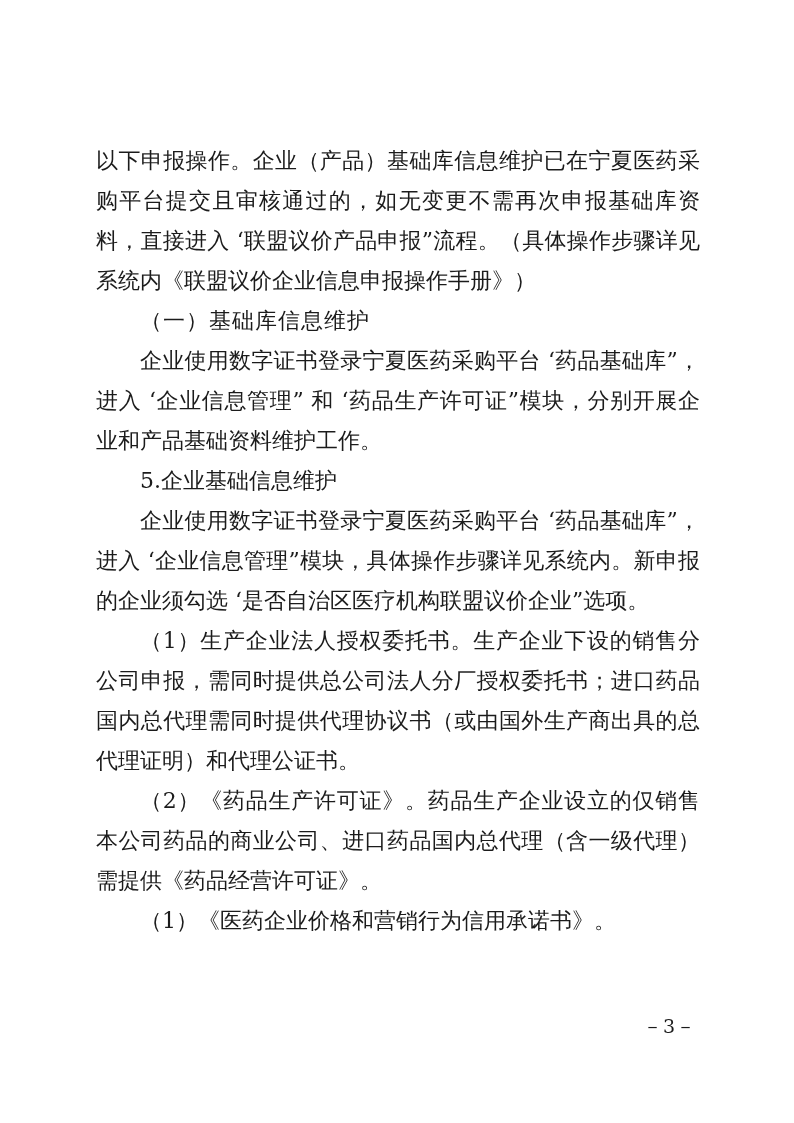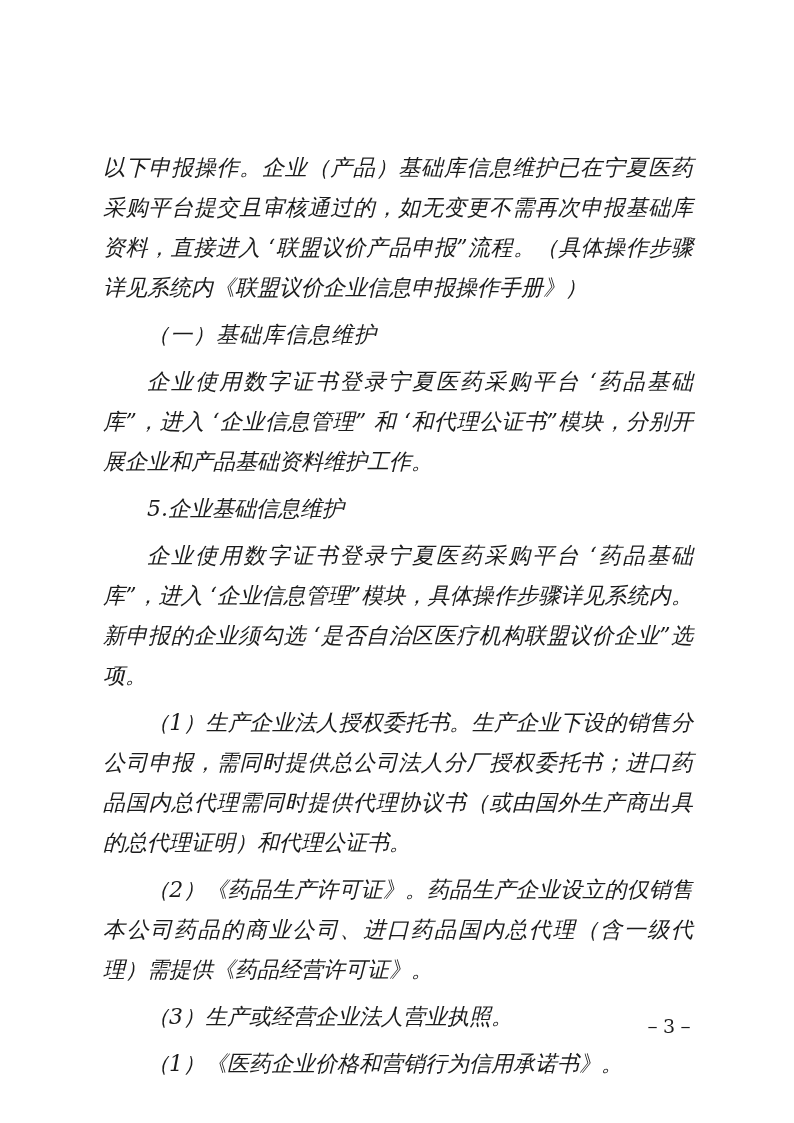--- a/index.html
+++ b/index.html
@@ -17,27 +17,26 @@
     font-family: "DejaVu Serif", "Liberation Serif", serif;
     color: #1b1b1b;
   }
   .content {
     position: absolute;
     left: 96px;
     top: 141px;
     width: 604px;
   }
   .para {
-    margin: 7px;
+    margin: 0;
     font-size: 22px;
     line-height: 40px;
     text-align: justify;
     text-indent: 2em;
     word-break: break-all;
-    font-style: italic;
   }
   .para.no-indent {
     text-indent: 0;
   }
   .para.kai-heading {
     
     letter-spacing: 1px;
   }
   .footer {
     position: absolute;
@@ -49,23 +48,22 @@
     letter-spacing: 1px;
   }
 </style>
 </head>
 <body>
 
 <div class="page">
   <div class="content">
     <p class="para no-indent">以下申报操作。企业（产品）基础库信息维护已在宁夏医药采购平台提交且审核通过的，如无变更不需再次申报基础库资料，直接进入 ‘联盟议价产品申报”流程。（具体操作步骤详见系统内《联盟议价企业信息申报操作手册》）</p>
     <p class="para kai-heading">（一）基础库信息维护</p>
-    <p class="para">企业使用数字证书登录宁夏医药采购平台 ‘药品基础库”，进入 ‘企业信息管理” 和 ‘和代理公证书”模块，分别开展企业和产品基础资料维护工作。</p>
+    <p class="para">企业使用数字证书登录宁夏医药采购平台 ‘药品基础库”，进入 ‘企业信息管理” 和 ‘药品生产许可证”模块，分别开展企业和产品基础资料维护工作。</p>
     <p class="para">5.企业基础信息维护</p>
     <p class="para">企业使用数字证书登录宁夏医药采购平台 ‘药品基础库”，进入 ‘企业信息管理”模块，具体操作步骤详见系统内。新申报的企业须勾选 ‘是否自治区医疗机构联盟议价企业”选项。</p>
     <p class="para">（1）生产企业法人授权委托书。生产企业下设的销售分公司申报，需同时提供总公司法人分厂授权委托书；进口药品国内总代理需同时提供代理协议书（或由国外生产商出具的总代理证明）和代理公证书。</p>
     <p class="para">（2）《药品生产许可证》。药品生产企业设立的仅销售本公司药品的商业公司、进口药品国内总代理（含一级代理）需提供《药品经营许可证》。</p>
-    <p class="para">（3）生产或经营企业法人营业执照。</p>
     <p class="para">（1）《医药企业价格和营销行为信用承诺书》。</p>
   </div>
 
   <div class="footer">－3－</div>
 </div>
 
 </body></html>

